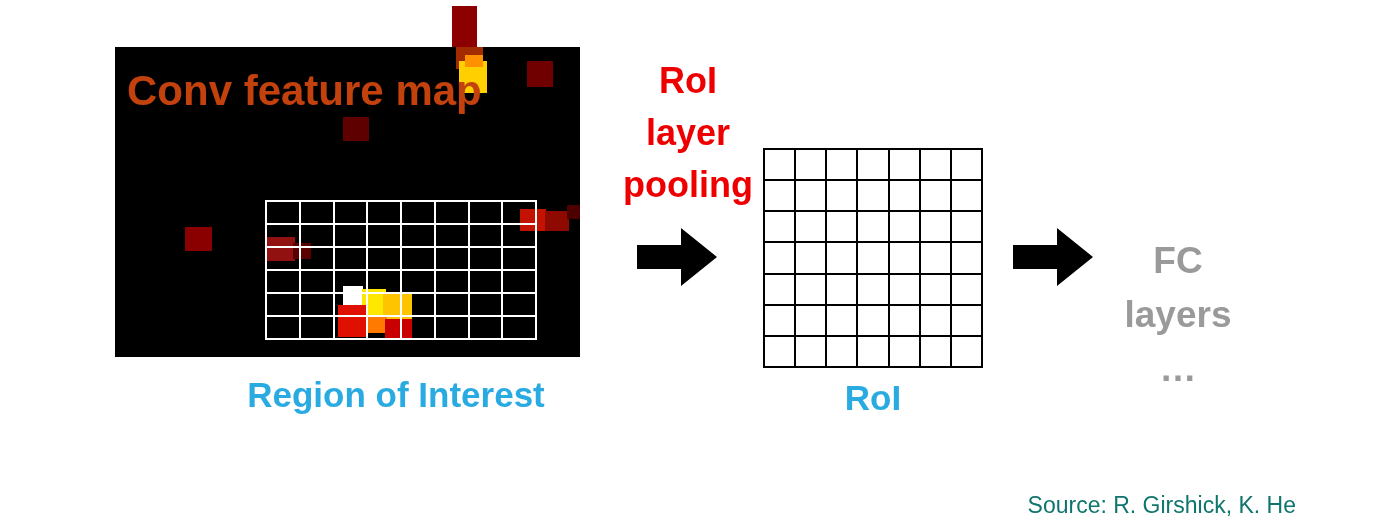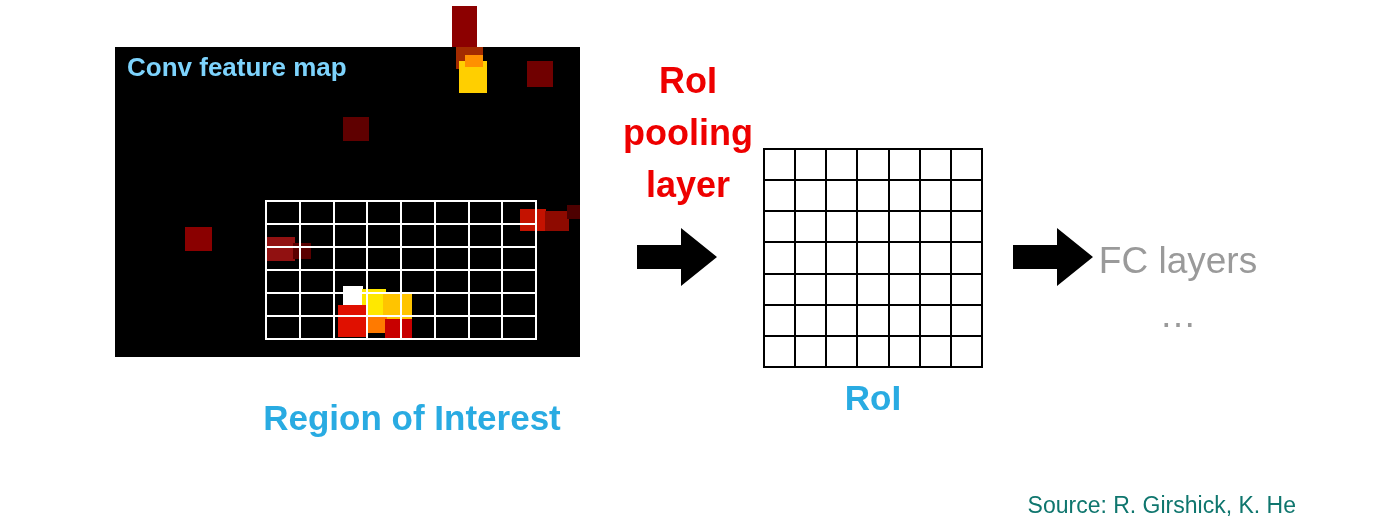--- a/index.html
+++ b/index.html
@@ -5,52 +5,52 @@
   html, body { margin: 0; padding: 0; background: #ffffff; }
   .canvas {
     position: relative; width: 1395px; height: 526px; background: #ffffff;
     overflow: hidden; font-family: "Liberation Sans", "DejaVu Sans", sans-serif;
   }
   .abs { position: absolute; }
 
   
   .feature-map { left: 115px; top: 47px; width: 465px; height: 310px; background: #000000; }
   .heatmap { position: absolute; left: 0; top: 0; width: 100%; height: 100%; display: block; }
-  .fm-title { position: absolute; left: 12px; top: 5px; color: #7dd3fc; font-weight: bold;
-              font-size: 26px; white-space: nowrap; }
+  .fm-title { position: absolute; left: 12px; top: 20px; color: #c2410c; font-weight: bold;
+              font-size: 42px; white-space: nowrap; }
   .top-spot { left: 452px; top: 6px; width: 25px; height: 42px; background: #8c0000; }
 
   
   .roi-overlay { position: absolute; left: 150px; top: 153px; width: 272px; height: 140px;
                  border: 1px solid #ffffff; box-sizing: border-box; }
   .roi-overlay > div { border: 1px solid #ffffff; }
 
   
   .caption { color: var(--caption-blue, #29abe2); font-weight: bold; font-size: 35px;
              text-align: center; line-height: 46px; }
-  .roi-caption { left: 192px; top: 372px; width: 440px; margin-top: 23px; }
+  .roi-caption { left: 176px; top: 372px; width: 440px; }
   .roi-feature-caption { left: 773px; top: 375px; width: 200px; }
 
   
   .pooling-label { left: 600px; top: 55px; width: 176px; color: var(--pooling-red, #ee0000);
                    font-weight: bold; font-size: 36px; text-align: center; line-height: 52px; }
 
   
   .arrow { width: 80px; height: 58px; }
   .arrow-1 { left: 637px; top: 228px; }
   .arrow-2 { left: 1013px; top: 228px; }
 
   
   .roi-feature-grid { left: 763px; top: 148px; width: 220px; height: 220px;
                       border: 1px solid #000000; box-sizing: border-box; background: #ffffff; }
   .roi-feature-grid > div { border: 1px solid #000000; }
 
   
   .fc-label { left: 1098px; top: 234px; width: 160px; color: var(--fc-gray, #9a9a9a);
-              font-weight: normal; font-size: 37px; text-align: center; line-height: 54px; }
+              font-weight: bold; font-size: 37px; text-align: center; line-height: 54px; }
 
   
   .source { right: 99px; top: 492px; font-size: 23px; color: #0f766e; white-space: nowrap; }
 </style>
 </head>
 <body>
 
 <div class="canvas">
 
   <div class="abs top-spot"></div>
@@ -127,22 +127,22 @@
       </div>
     <div class="fm-title">Conv feature map</div>
   </div>
 
   <div class="abs caption roi-caption">
     <div>Region of Interest</div>
   </div>
 
   <div class="abs pooling-label">
     <div>RoI</div>
+    <div>layer</div>
     <div>pooling</div>
-    <div>layer</div>
   </div>
 
   <svg class="abs arrow arrow-1" viewBox="0 0 80 58" preserveAspectRatio="none">
     <polygon points="0,17 44,17 44,0 80,29 44,58 44,41 0,41" fill="#000000"></polygon>
   </svg>
 
   <div class="abs roi-feature-grid" style="display: grid; grid-template-columns: repeat(7, 1fr); grid-template-rows: repeat(7, 1fr);">
       <div></div>
       <div></div>
       <div></div>

